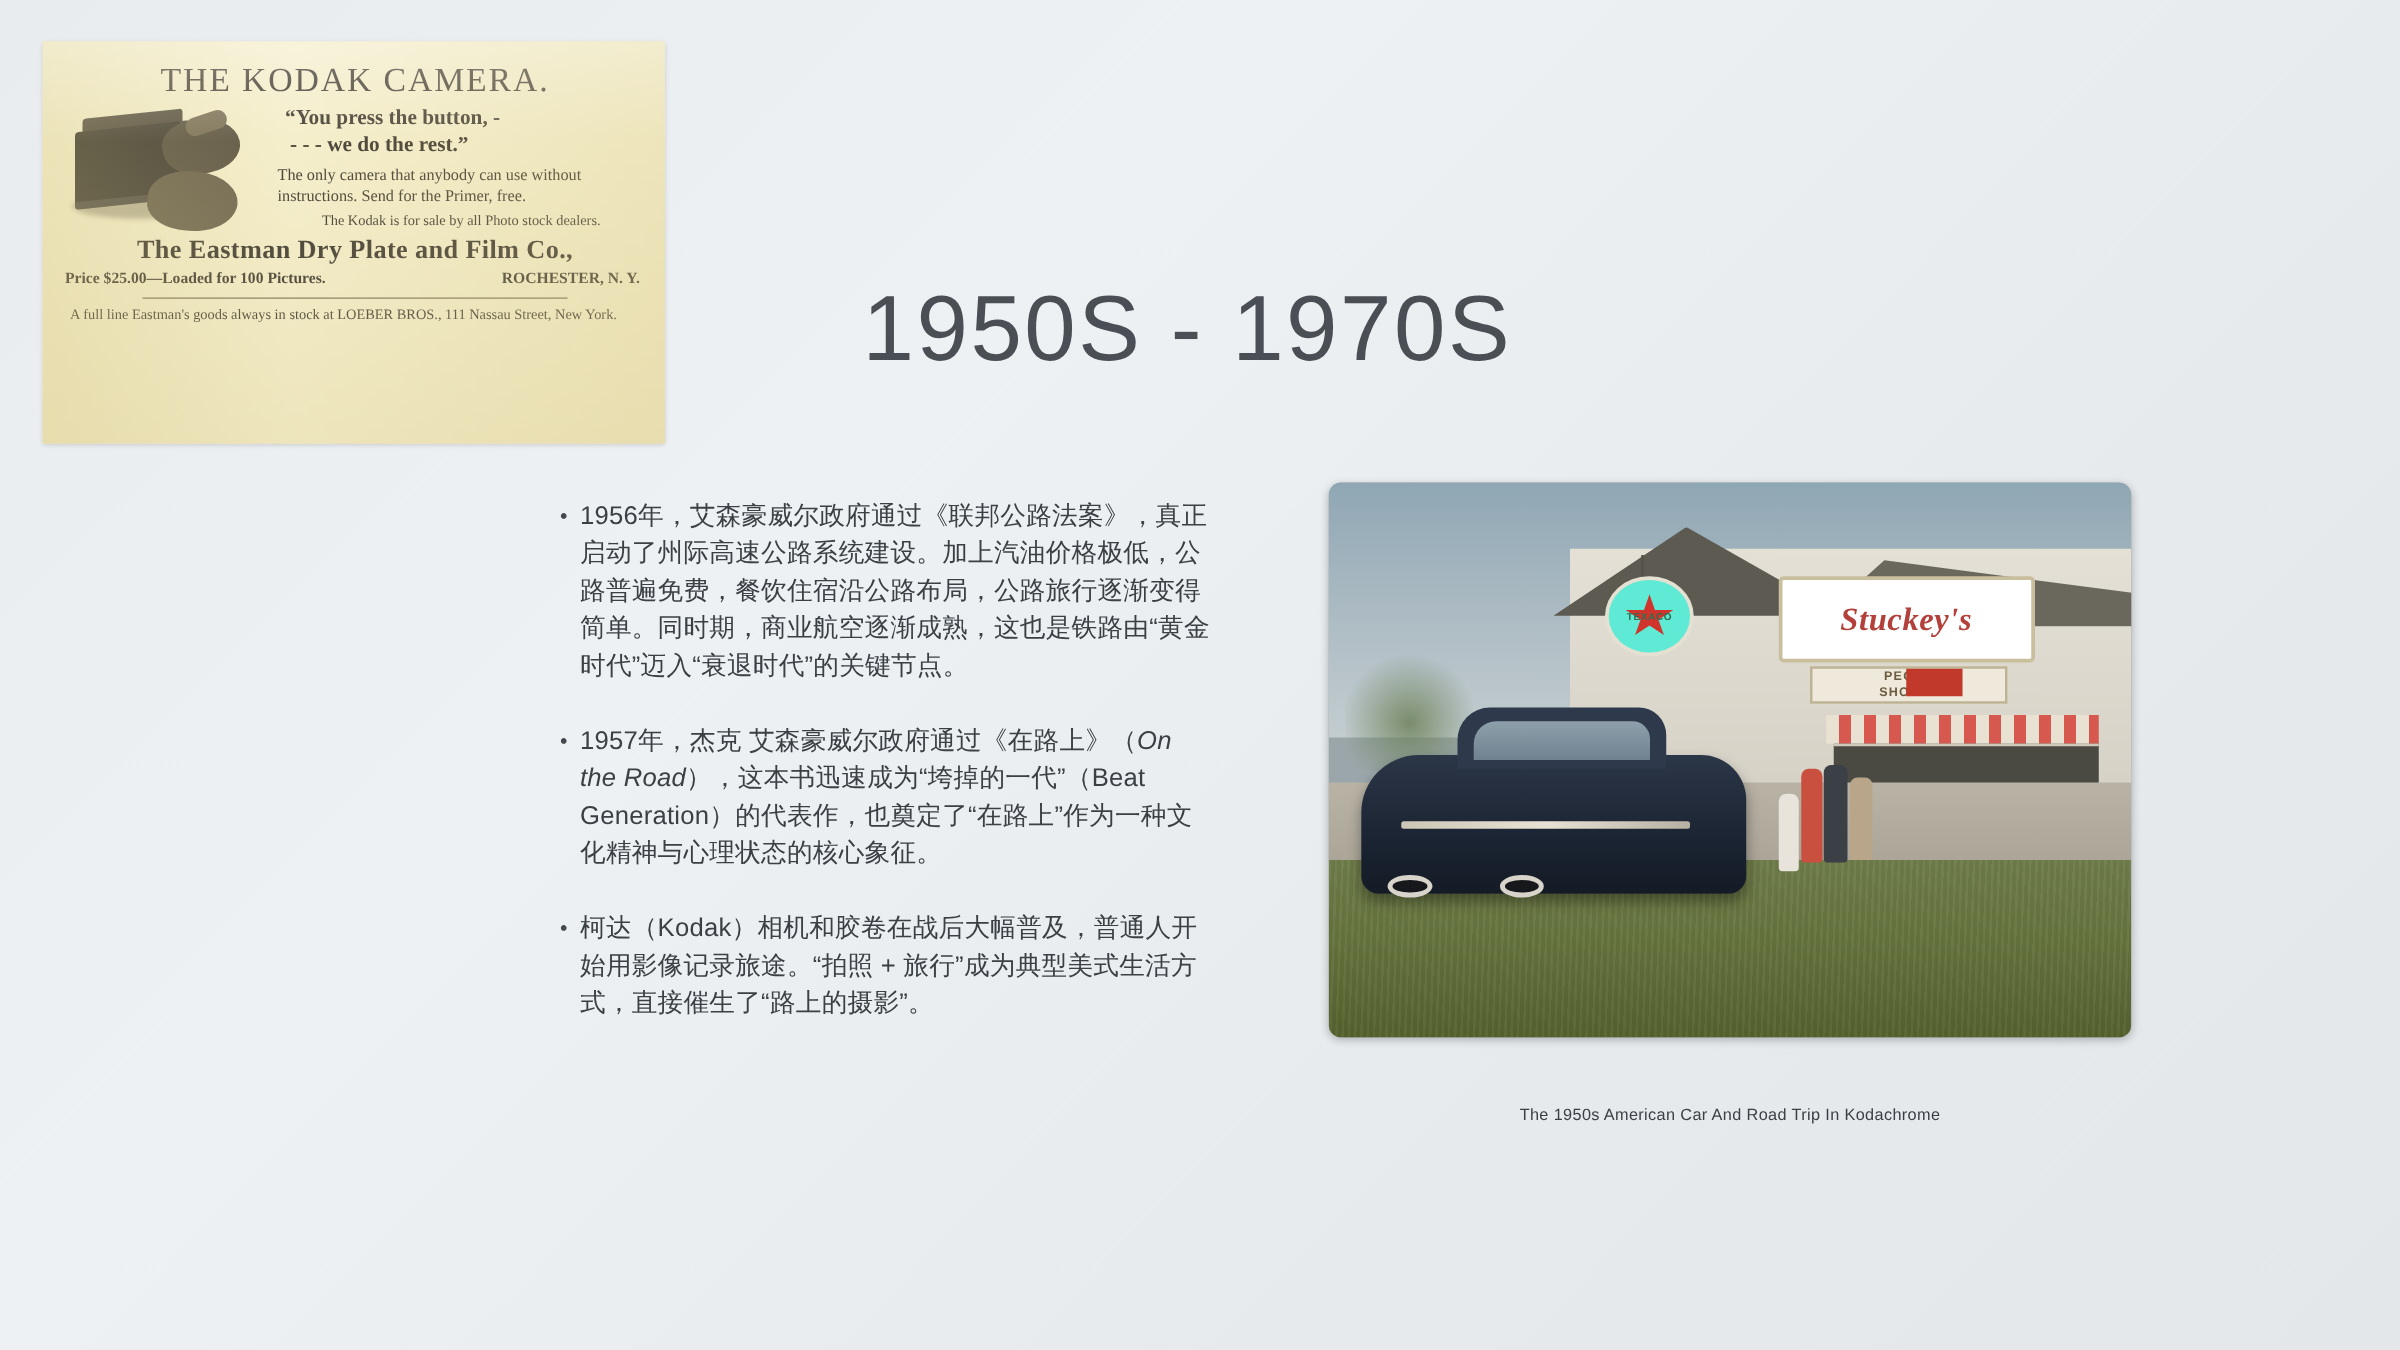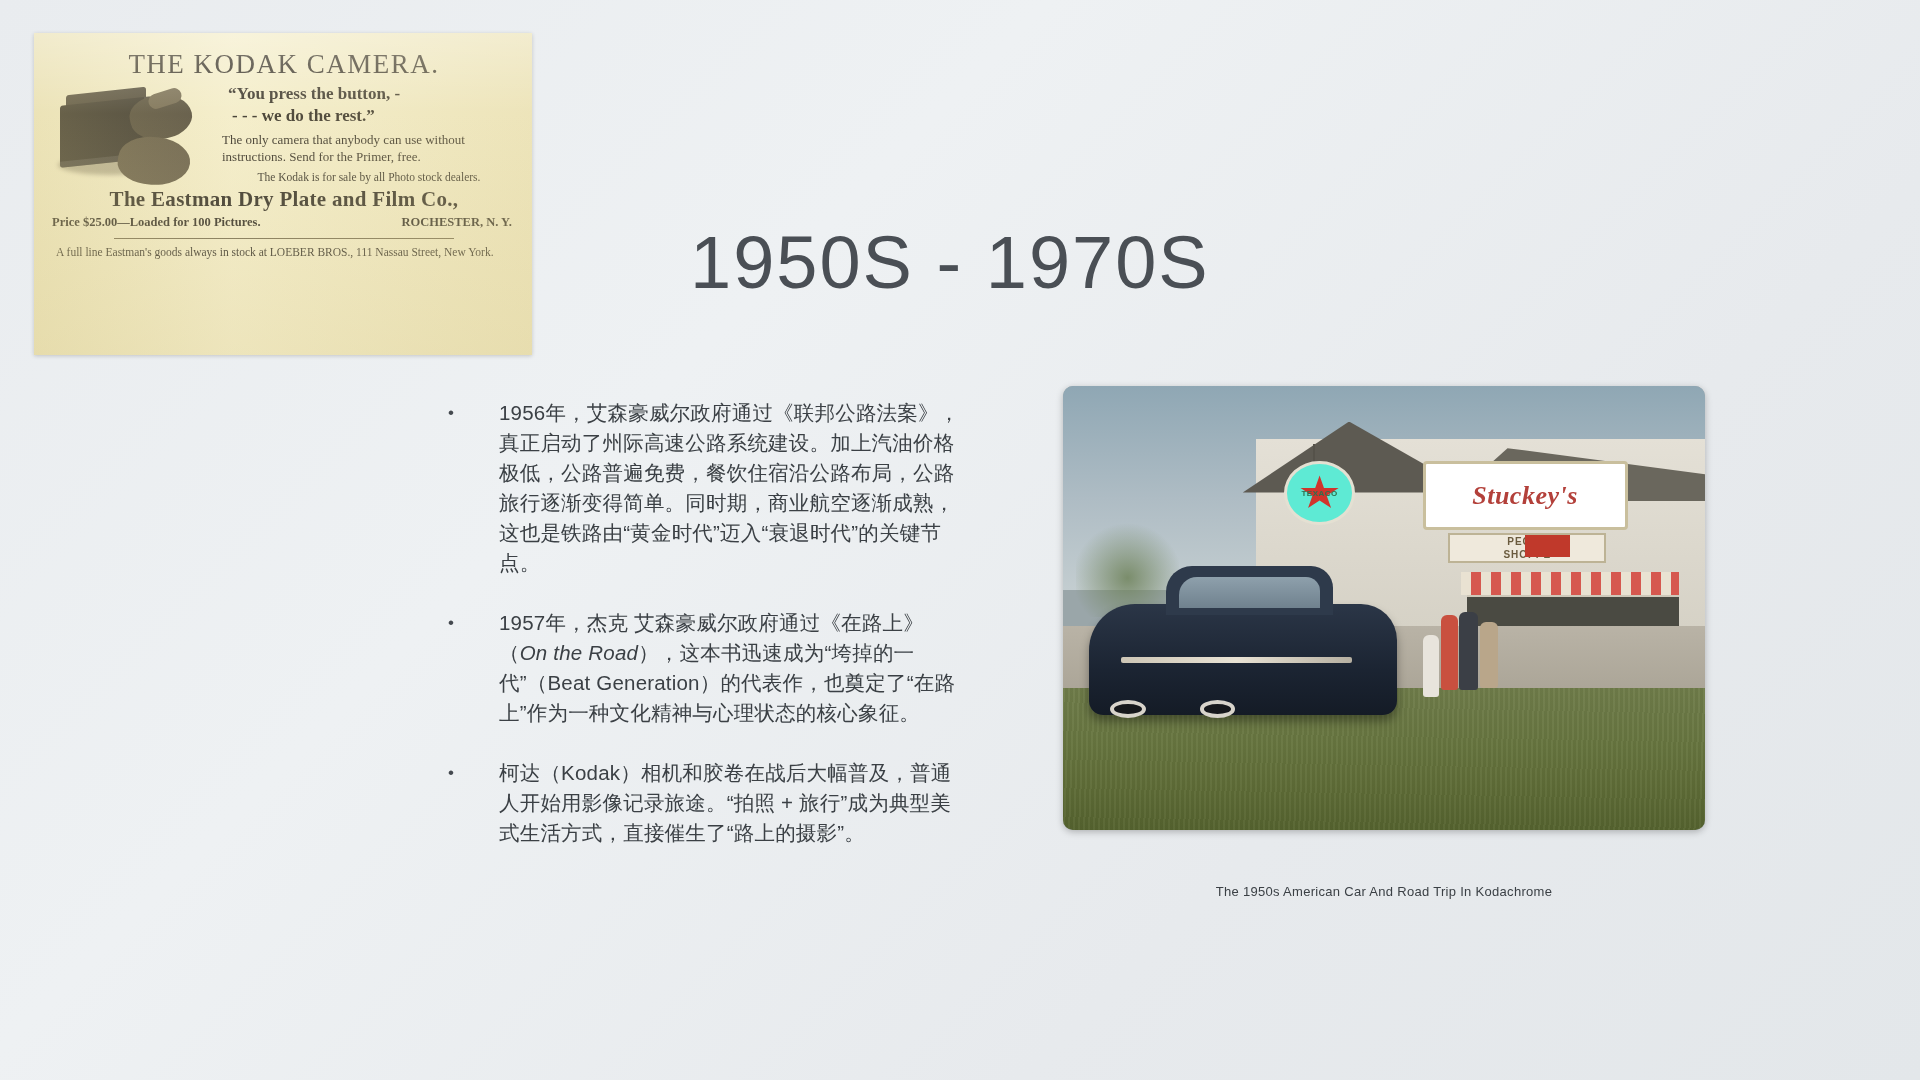--- a/index.html
+++ b/index.html
@@ -201,21 +201,20 @@
     flex: 0 0 16px;
     color: #44494f;
     font-size: 17px;
     line-height: 30px;
   }
   .bullet .btext {
     font-size: 20.5px;
     line-height: 30px;
     color: #3b4045;
     letter-spacing: 0.2px;
-    margin-left: 35px;
   }
   .bullet .btext .it {
     font-style: italic;
   }
 
   
   .photo-wrap {
     position: absolute;
     left: 1063px;
     top: 386px;

